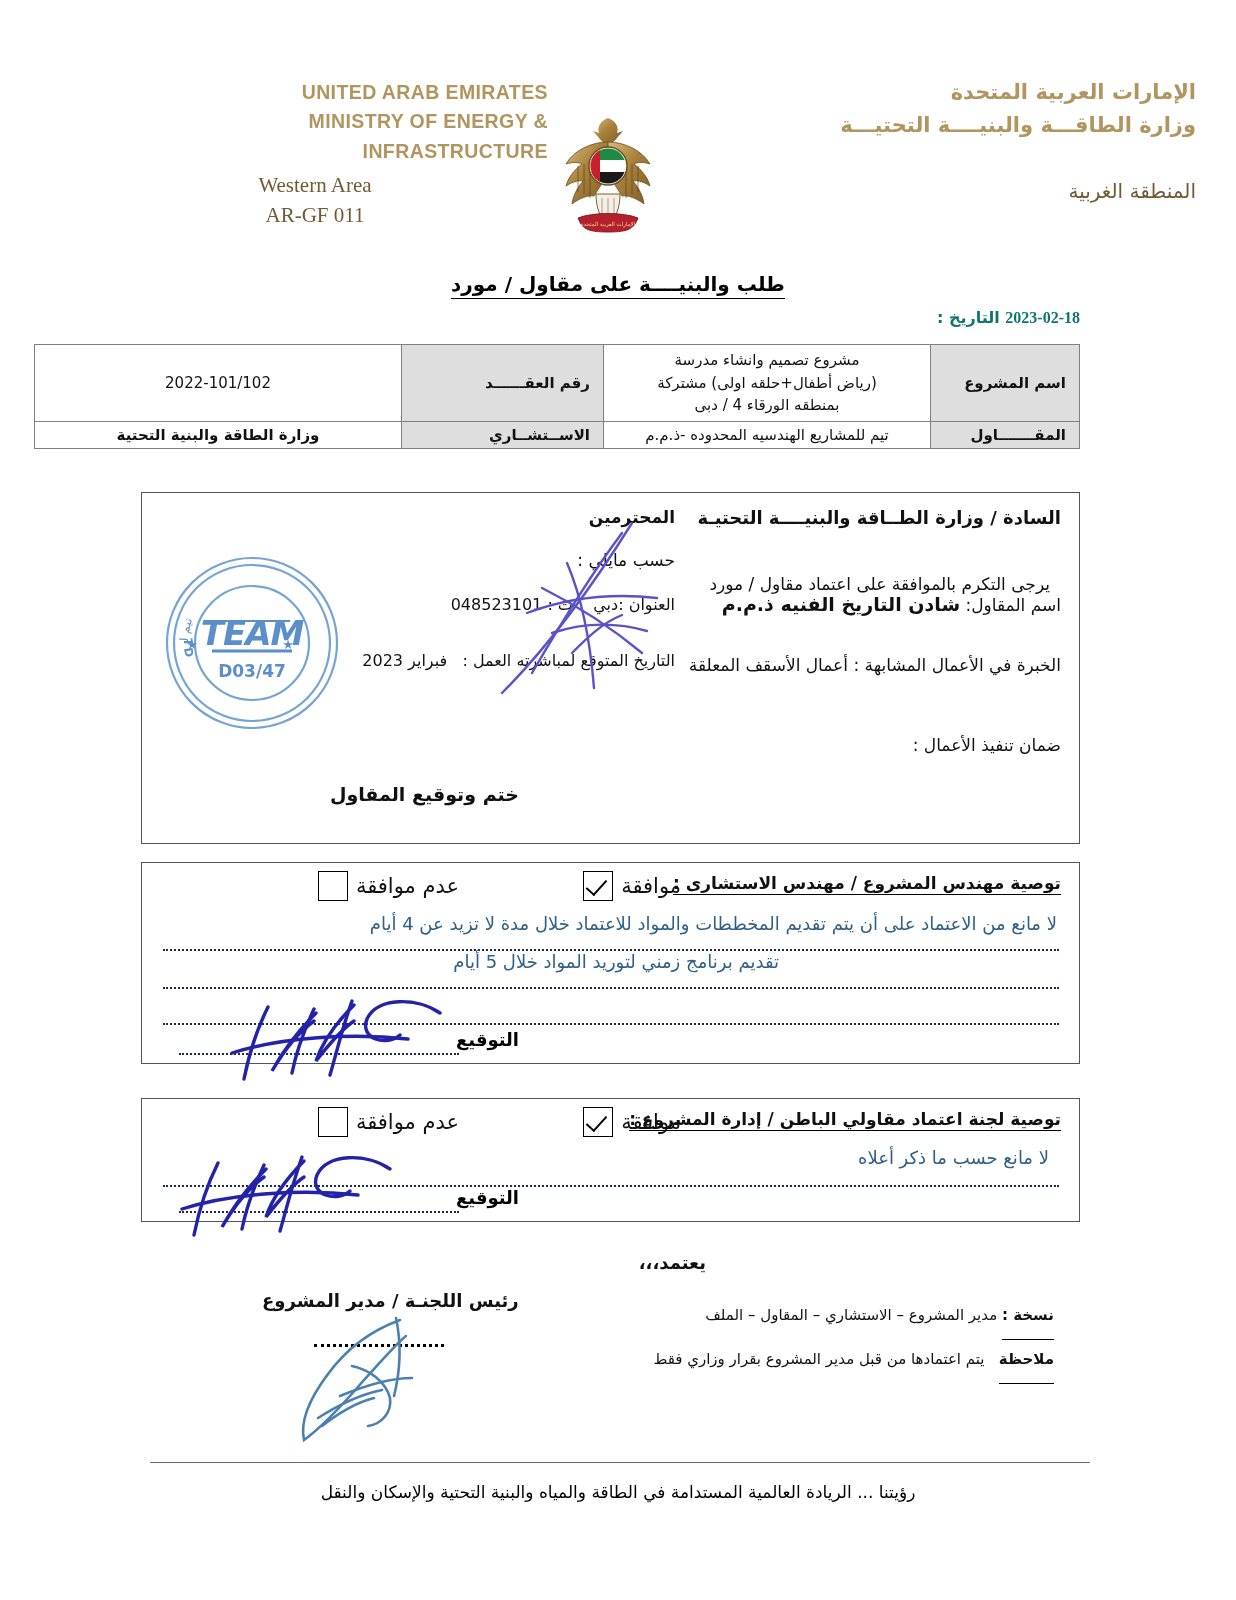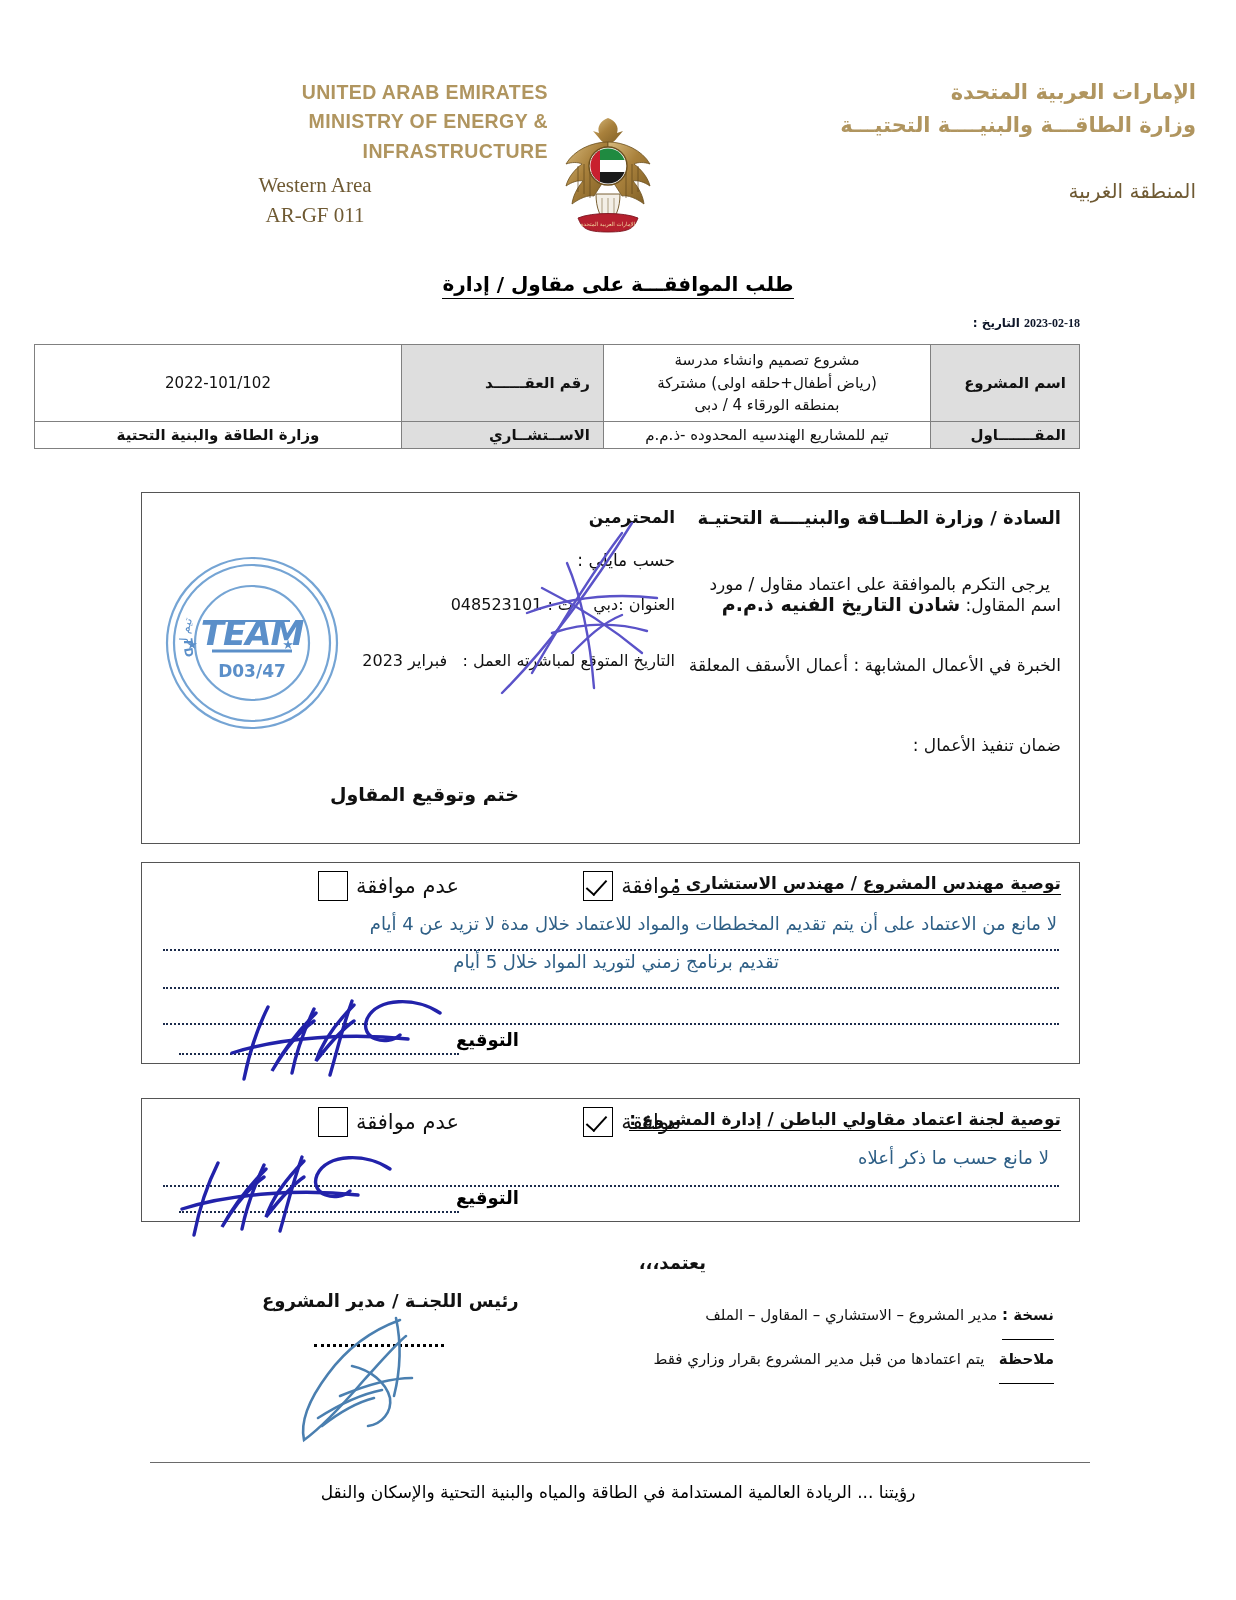--- a/index.html
+++ b/index.html
@@ -39,23 +39,23 @@
   }
 
   
   .doc-title{
     position:absolute;top:272px;left:0;width:1236px;text-align:center;
     font-family:"DejaVu Sans","Liberation Sans",sans-serif;
     font-weight:bold;font-size:20px;color:#000;
   }
   .doc-title span{border-bottom:1.6px solid #000;padding-bottom:2px;}
   .doc-date{
-    position:absolute;top:316px;right:156px;
-    font-family:"DejaVu Sans","Liberation Sans",sans-serif;
-    font-weight:bold;font-size:12px;color:#0f172a;
+    position:absolute;top:308px;right:156px;
+    font-family:"DejaVu Sans","Liberation Sans",sans-serif;
+    font-weight:bold;font-size:16px;color:#0f766e;
   }
   .doc-date .num{font-family:"Liberation Serif",serif;}
 
   
   table.info{
     position:absolute;top:344px;right:156px;width:937px;
     border-collapse:collapse;table-layout:fixed;
   }
   table.info td{
     border:1.3px solid #808080;
@@ -195,21 +195,21 @@
     </div>
   </div>
 
   <div class="region-en">
     <div>Western Area</div>
     <div>AR-GF 011</div>
   </div>
   <div class="region-ar">المنطقة الغربية</div>
 
   <div class="doc-title">
-    <span>طلب الموافقـــة على مقاول / إدارة</span>
+    <span>طلب والبنيــــة على مقاول / مورد</span>
   </div>
   <div class="doc-date">
     <span class="num">2023-02-18</span>
     <span>التاريخ :</span>
   </div>
 
   <table class="info">
     <tbody>
         <tr>
       <td class="lbl c1">اسم المشروع</td>

